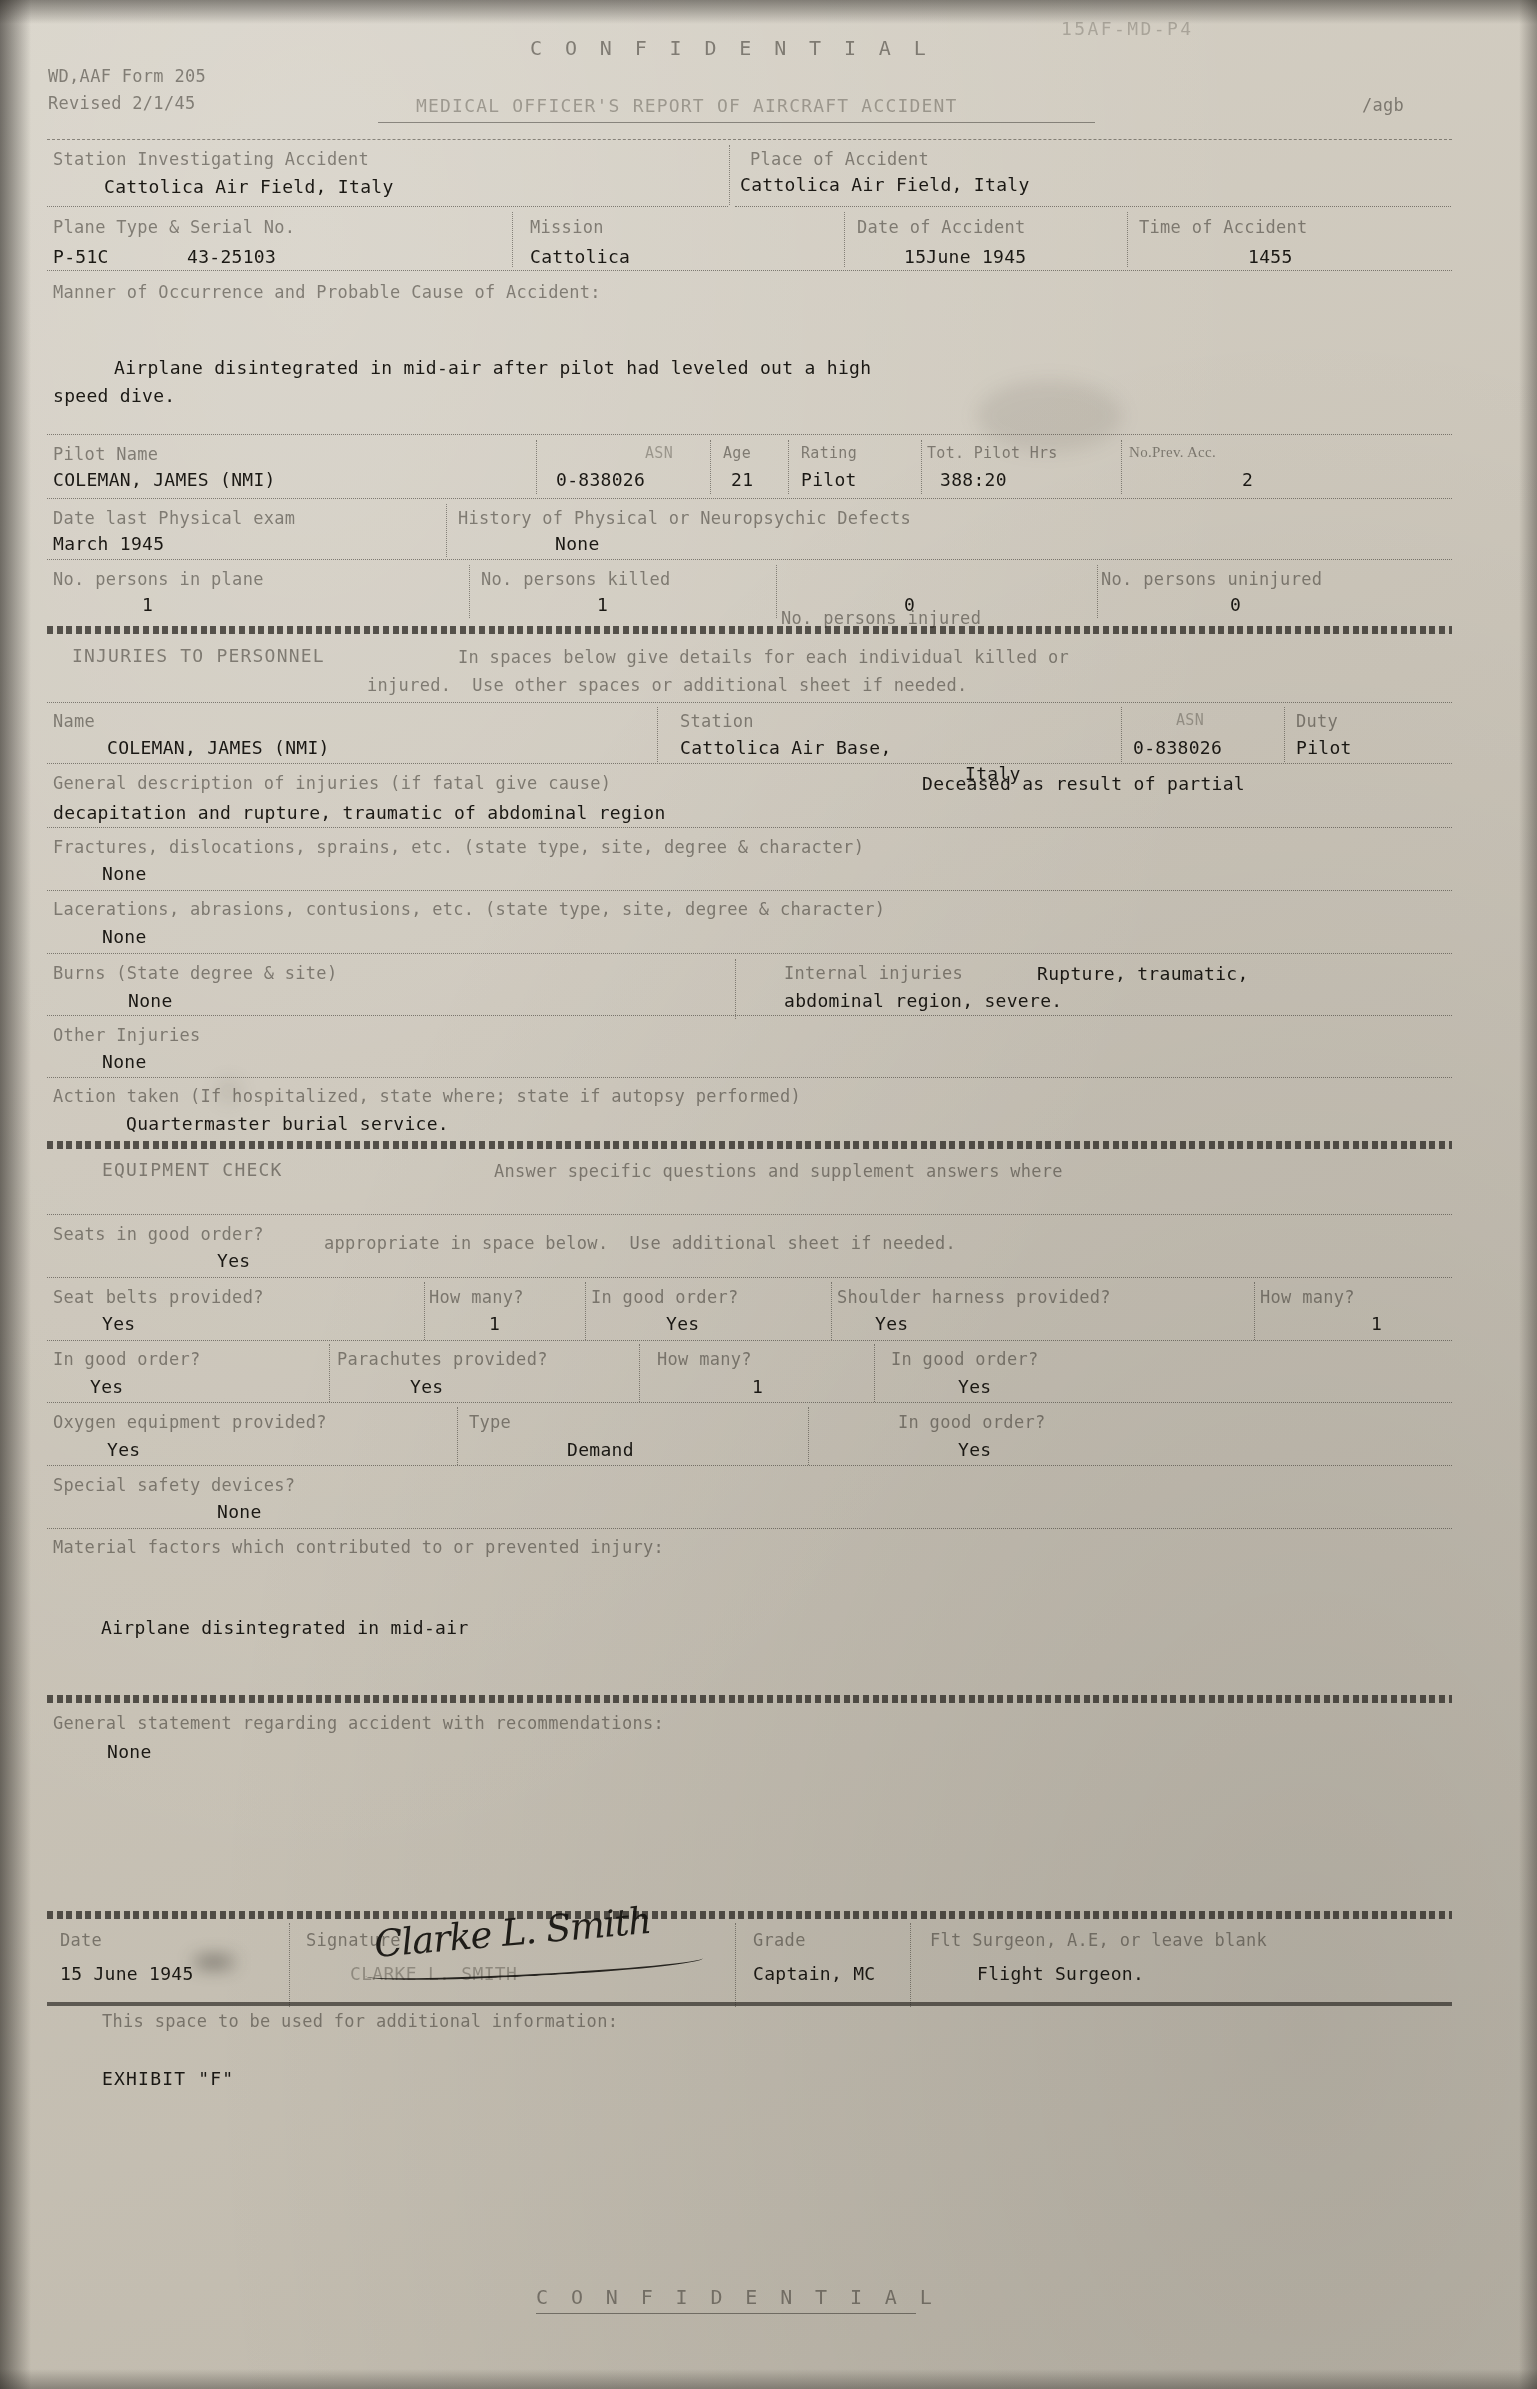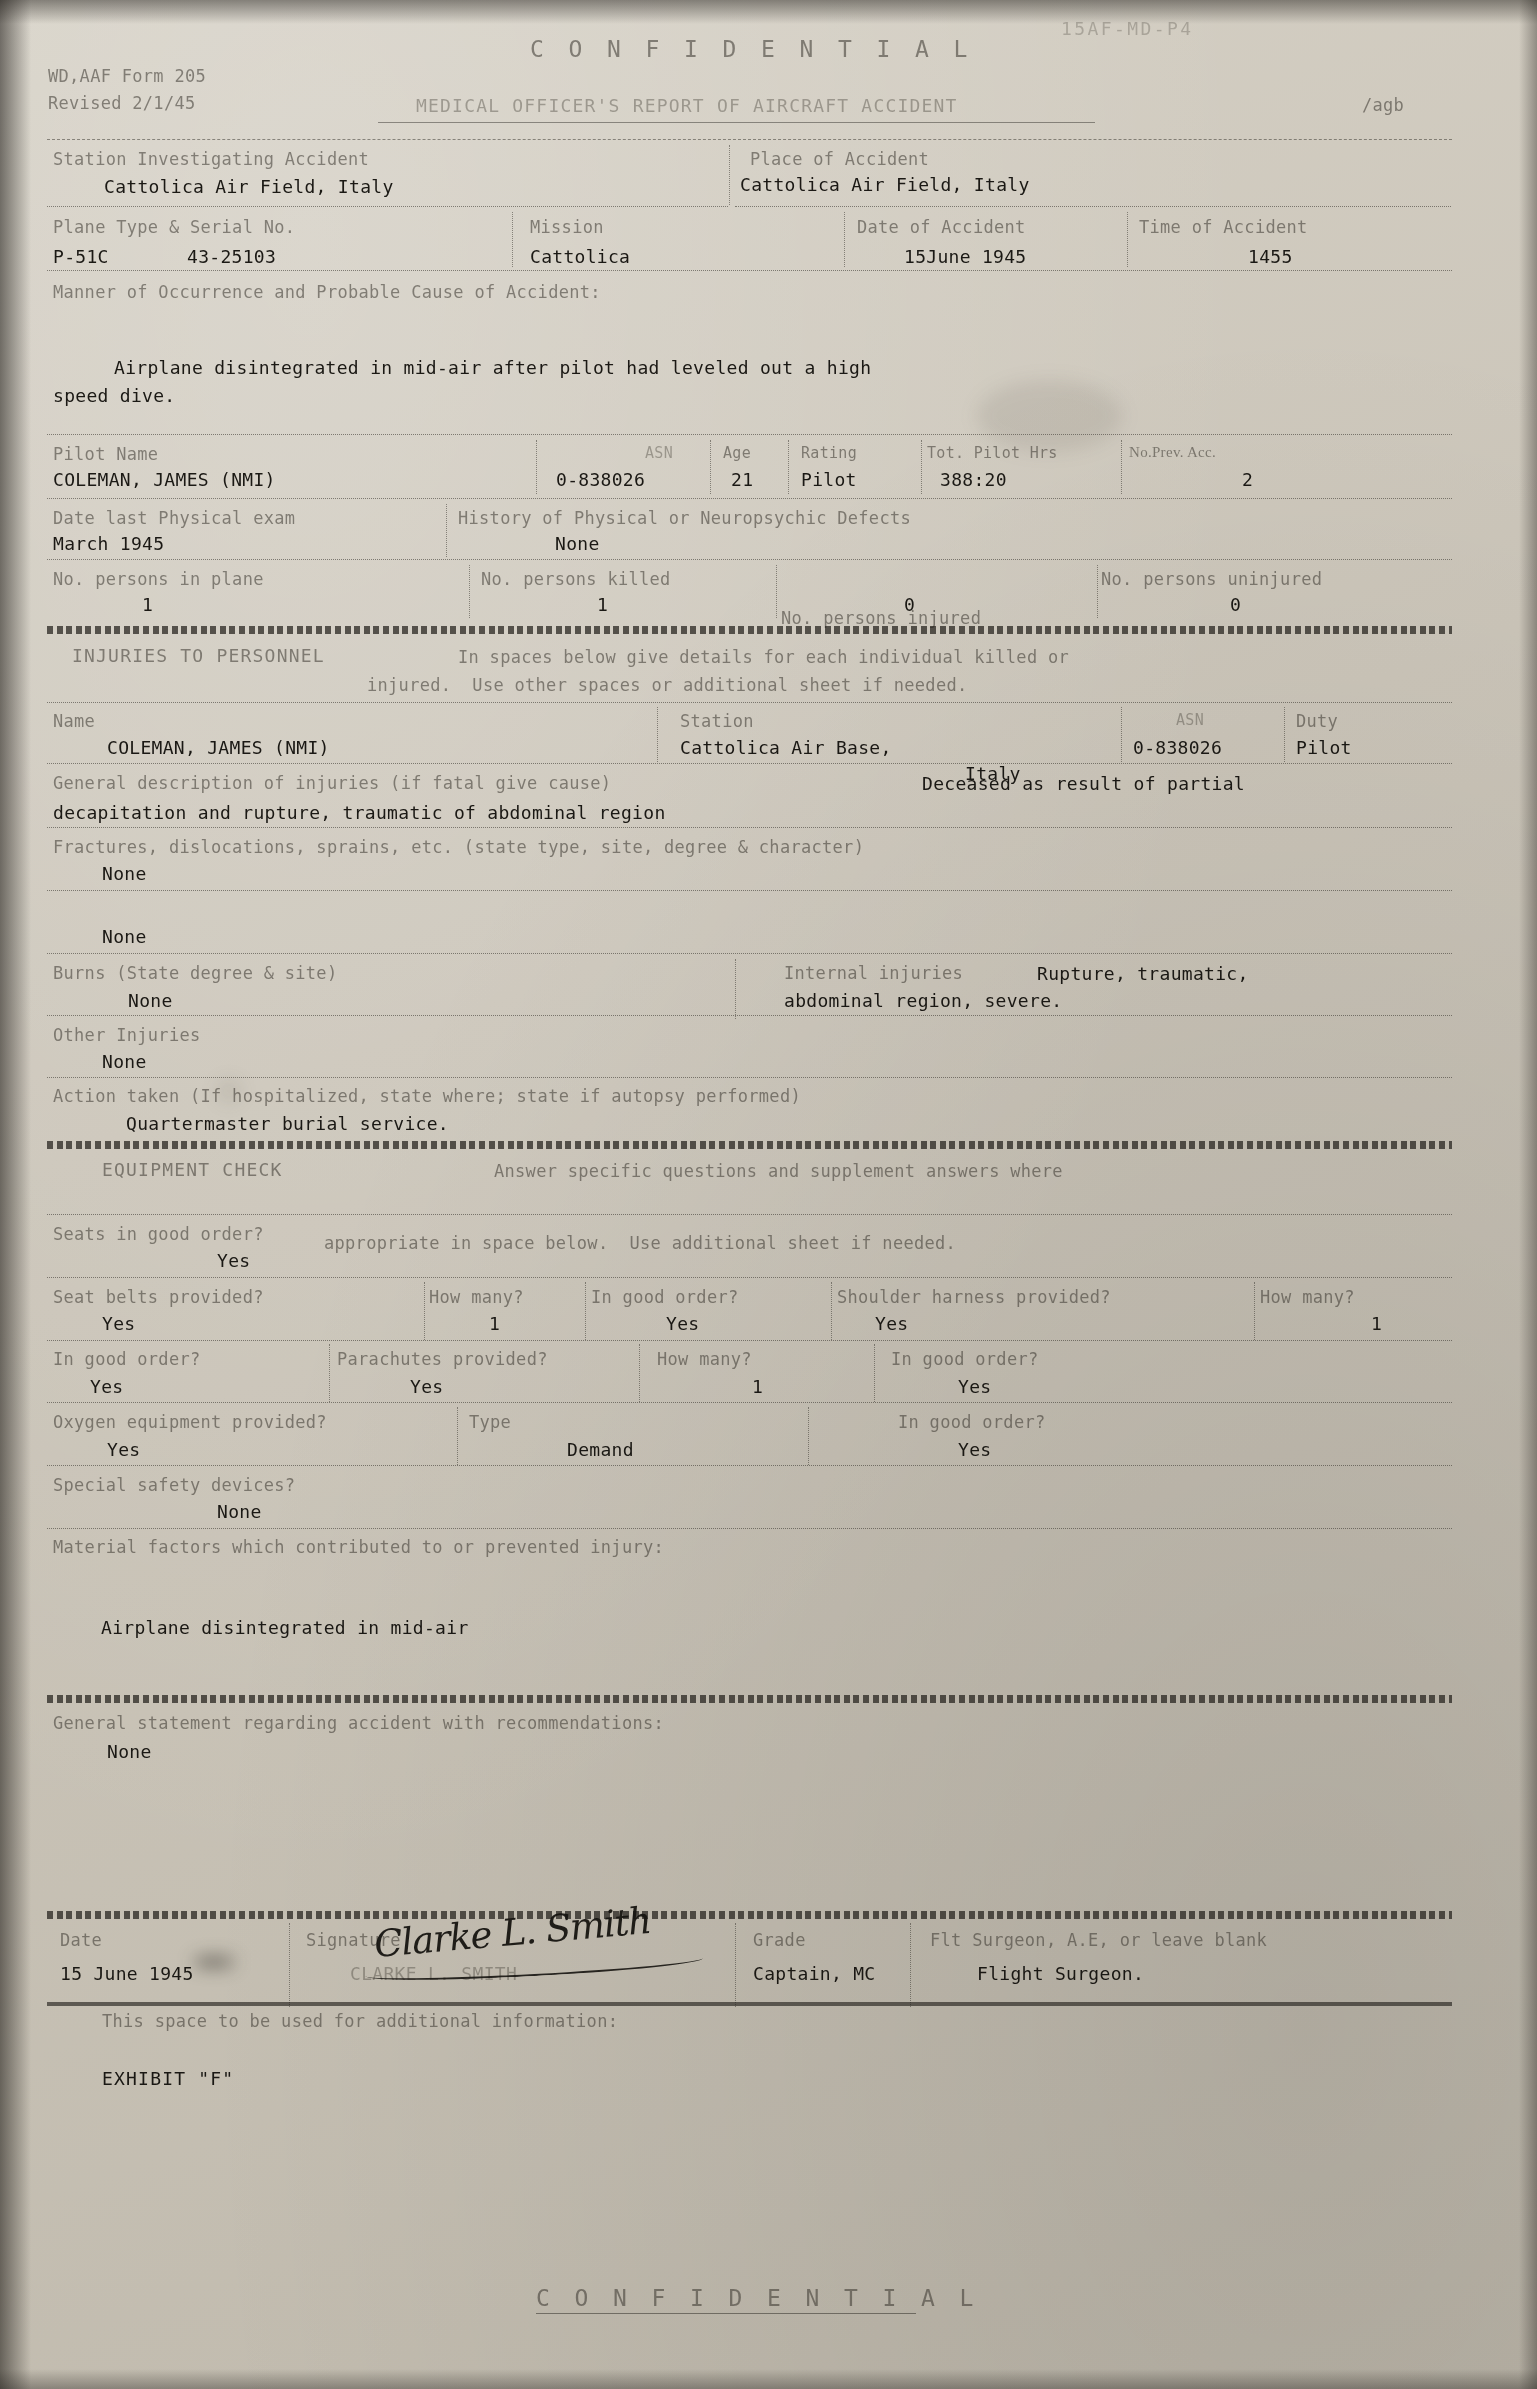--- a/index.html
+++ b/index.html
@@ -36,21 +36,21 @@
     letter-spacing: 0.3px;
     color: #201d19;
     opacity: 0.92;
   }
   .faint { opacity: 0.55; color: #39352e; }
   .vfaint { opacity: 0.38; color: #3d3930; }
   .strong { opacity: 0.97; color: #15130f; }
   .sz-sm { font-size: 15px; }
   .sz { font-size: 17px; }
   .sz-md { font-size: 18px; }
-  .sz-lg { font-size: 23px; }
+  .sz-lg { font-size: 20px; }
   .sp-wide { letter-spacing: 5.4px; }
 
   
   .rule {
     position: absolute;
     height: 0;
     border-top: 1.8px dotted #35322b;
     opacity: 0.55;
   }
   .rule.dash { border-top: 1.8px dashed #35322b; opacity: 0.5; }
@@ -274,20 +274,21 @@
 
     <div class="t sz faint" style="left:17px; top:755px;">General description of injuries (if fatal give cause)</div>
     <div class="t sz-md strong" style="left:886px; top:755px;">Deceased as result of partial</div>
     <div class="t sz-md strong" style="left:17px; top:784px;">decapitation and rupture, traumatic of abdominal region</div>
     <div class="rule" style="left:11px; top:809px; width:1405px;"></div>
 
     <div class="t sz faint" style="left:17px; top:819px;">Fractures, dislocations, sprains, etc. (state type, site, degree &amp; character)</div>
     <div class="t sz-md strong" style="left:66px; top:845px;">None</div>
     <div class="rule" style="left:11px; top:872px; width:1405px;"></div>
 
+    <div class="t sz faint" style="left:17px; top:881px;">Lacerations, abrasions, contusions, etc. (state type, site, degree &amp; character)</div>
     <div class="t sz-md strong" style="left:66px; top:908px;">None</div>
     <div class="rule" style="left:11px; top:935px; width:1405px;"></div>
 
     <div class="t sz faint" style="left:17px; top:945px;">Burns (State degree &amp; site)</div>
     <div class="t sz-md strong" style="left:92px; top:972px;">None</div>
 
     <div class="vrule" style="left:699px; top:941px; height:60px;"></div>
     <div class="t sz faint" style="left:748px; top:945px;">Internal injuries</div>
     <div class="t sz-md strong" style="left:1001px; top:945px;">Rupture, traumatic,</div>
     <div class="t sz-md strong" style="left:748px; top:972px;">abdominal region, severe.</div>

